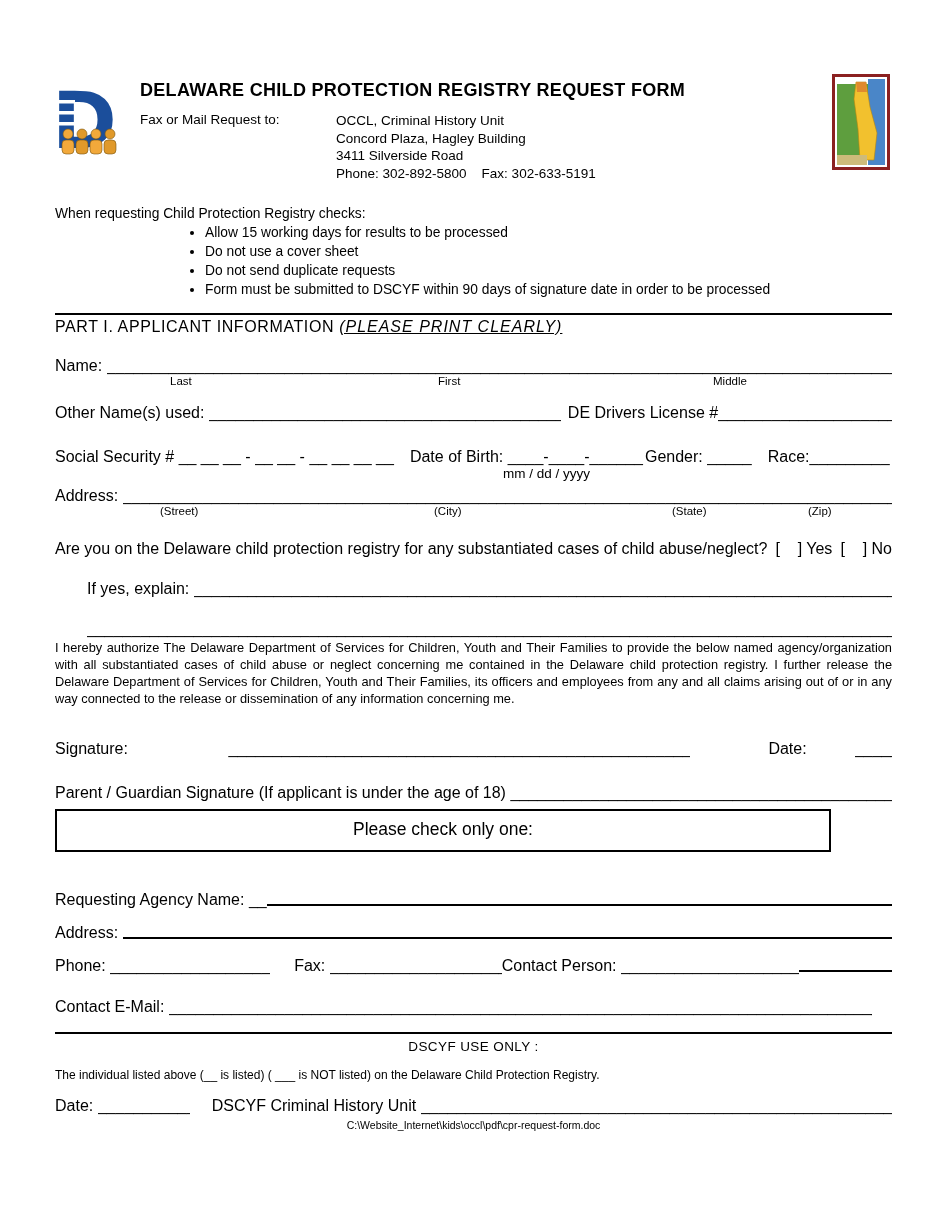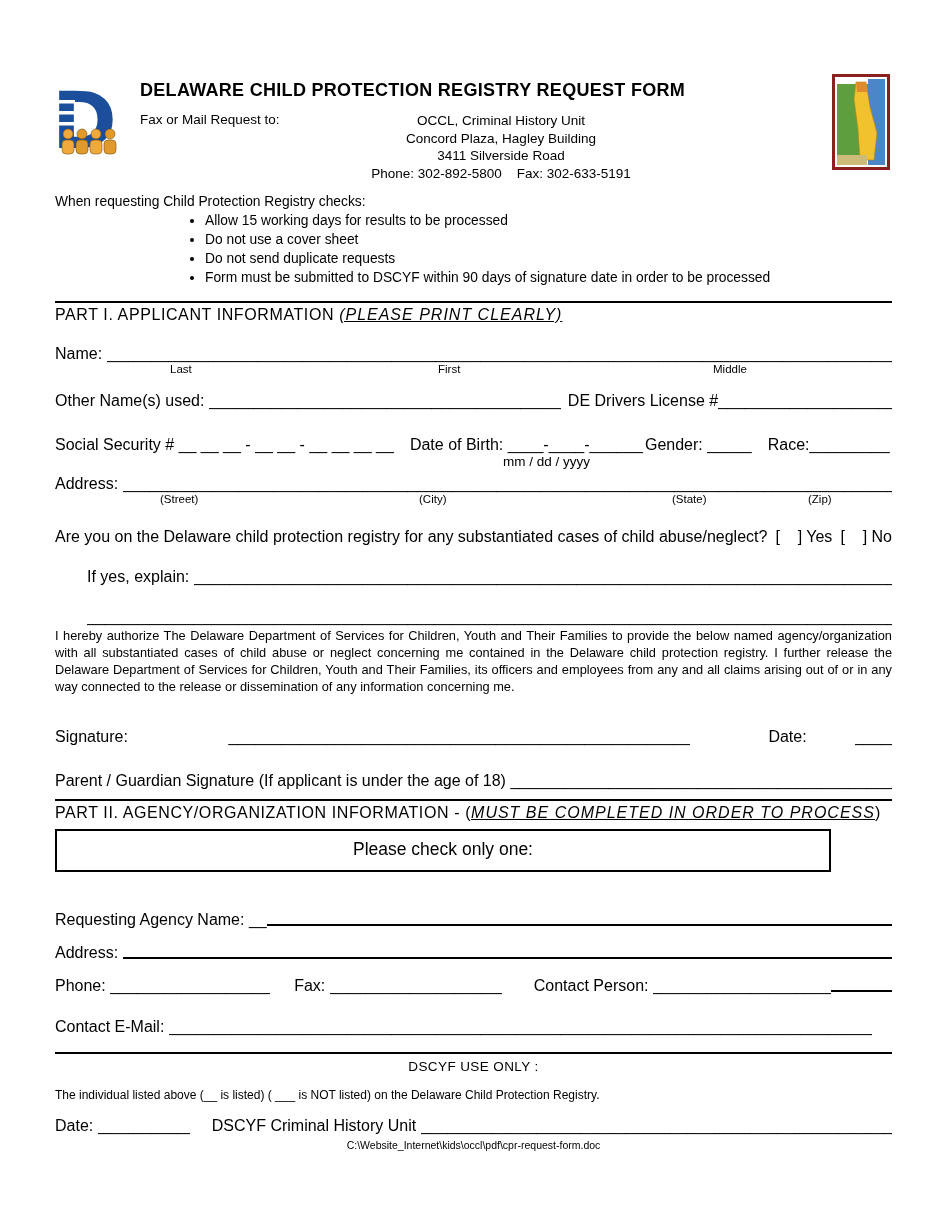--- a/index.html
+++ b/index.html
@@ -7,25 +7,25 @@
   body { font-family: "Liberation Sans", sans-serif; color: #000; }
   .page { width: 950px; height: 1230px; background: #fff; padding: 80px 58px 0 55px; overflow: hidden; position: relative; }
 
   
   .header { position: relative; display: flex; }
   .logo { width: 85px; flex: 0 0 85px; margin-top: 4px; }
   .header-main { flex: 1; }
   .form-title { font-size: 18px; font-weight: bold; letter-spacing: .3px; margin: 0 0 11px 0; }
   .fax-row { display: flex; font-size: 13.5px; }
   .fax-label { flex: 0 0 196px; }
-  .address-block { width: 330px; text-align: center; line-height: 17.5px; }
+  .address-block { width: 330px; text-align: left; line-height: 17.5px; }
   .map-frame { position: absolute; right: 2px; top: -6px; border: 3px solid #8b2020; background: #fff; padding: 2px; line-height: 0; }
 
   
-  .instructions { margin-top: 12px; font-size: 13.8px; }
+  .instructions { margin-top: 24px; font-size: 13.8px; }
   .instructions ul { margin: 3px 0 0 0; padding-left: 150px; }
   .instructions li { margin-bottom: 1px; line-height: 18px; }
 
   
   .section-heading { border-top: 2px solid #000; padding-top: 3px; font-size: 16px; letter-spacing: .6px; margin-top: 14px; }
   .italic-note { font-style: italic; text-decoration: underline; letter-spacing: 1px; }
 
   
   .row { display: flex; white-space: nowrap; font-size: 16px; line-height: 19px; }
   .row .lbl { flex: 0 0 auto; }
@@ -136,21 +136,21 @@
   </div>
   <div class="sublabels" style="height:17px;font-size:13.5px">
     <span style="left:448px">mm / dd  / yyyy</span>
   </div>
 
   <div class="row mt3">
     <span class="lbl">Address:</span>&nbsp;<div class="fill grow">________________________________________________________________________________________________________________________</div>
   </div>
   <div class="sublabels">
     <span style="left:105px">(Street)</span>
-    <span style="left:364px">(City)</span>
+    <span style="left:379px">(City)</span>
     <span style="left:617px">(State)</span>
     <span style="left:753px">(Zip)</span>
   </div>
 
   <div class="row mt18" style="justify-content:space-between">
     <span>Are you on the Delaware child protection registry for any substantiated cases of child abuse/neglect?</span>
     <span class="pre">[    ] Yes</span>
     <span class="pre">[    ] No</span>
   </div>
 
@@ -165,40 +165,39 @@
 
   <div class="row mt16">
     <span class="lbl">Signature:</span>&nbsp;<div class="fill" style="width:462px">________________________________________________________________________________________________________________________</div>
     <span class="lbl" style="margin-left:30px">Date:</span><div class="fill grow">________________________________________________________________________________________________________________________</div>
   </div>
 
   <div class="row mt19">
     <span class="lbl">Parent / Guardian Signature (If applicant is under the age of 18)</span>&nbsp;<div class="fill grow">________________________________________________________________________________________________________________________</div>
   </div>
 
-  <div class="section-heading mt9"><span>PART II.  AGENCY/ORGANIZATION INFORMATION - (</span><span class="italic-note">MUST BE COMPLETED IN ORDER TO PROCESS</span><span>)</span></div>
 
   <div class="check-box">
     <div class="box-title">Please check only one:</div>
   </div>
 
   <div class="row mt38">
     <span class="lbl">Requesting Agency Name:</span>
       <span class="pre"> __</span>
       <div class="solidline"></div>
   </div>
 
   <div class="row mt14">
     <span class="lbl">Address:</span>&nbsp;<div class="solidline"></div>
   </div>
 
   <div class="row mt14">
     <span class="lbl">Phone:</span>&nbsp;<div class="fill" style="width:160px">________________________________________________________________________________________________________________________</div>
     <span class="lbl" style="margin-left:24px">Fax:</span>&nbsp;<div class="fill" style="width:172px">________________________________________________________________________________________________________________________</div>
-    <span class="lbl" style="margin-left:32px">Contact Person:</span>&nbsp;<div class="fill" style="width:178px">________________________________________________________________________________________________________________________</div>
+    <span class="lbl" style="">Contact Person:</span>&nbsp;<div class="fill" style="width:178px">________________________________________________________________________________________________________________________</div>
     <div class="solidline"></div>
   </div>
 
   <div class="row mt22">
     <span class="lbl">Contact E-Mail:</span>&nbsp;<div class="fill grow" style="margin-right:20px">________________________________________________________________________________________________________________________</div>
   </div>
 
   <div class="dscyf-section">
     <div class="dscyf-title">DSCYF USE ONLY :</div>
     <div class="listed">The individual listed above (__ is listed) ( ___ is NOT listed) on the Delaware Child Protection Registry.</div>

